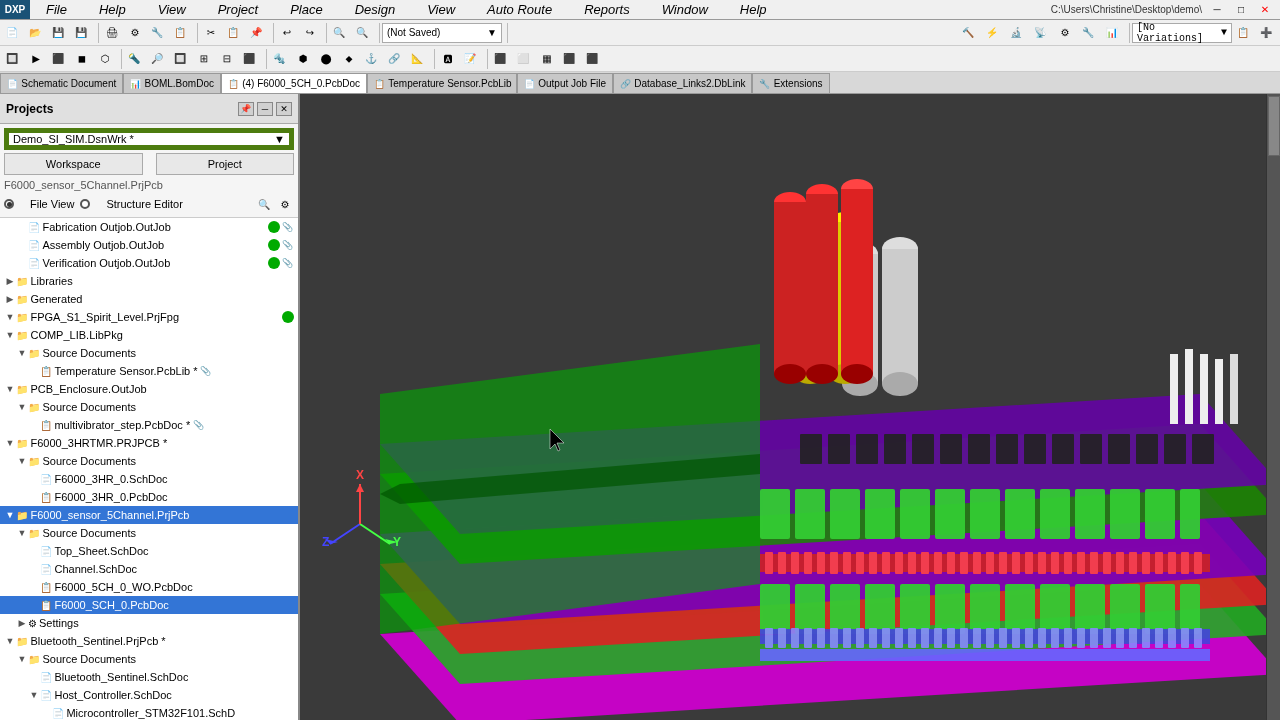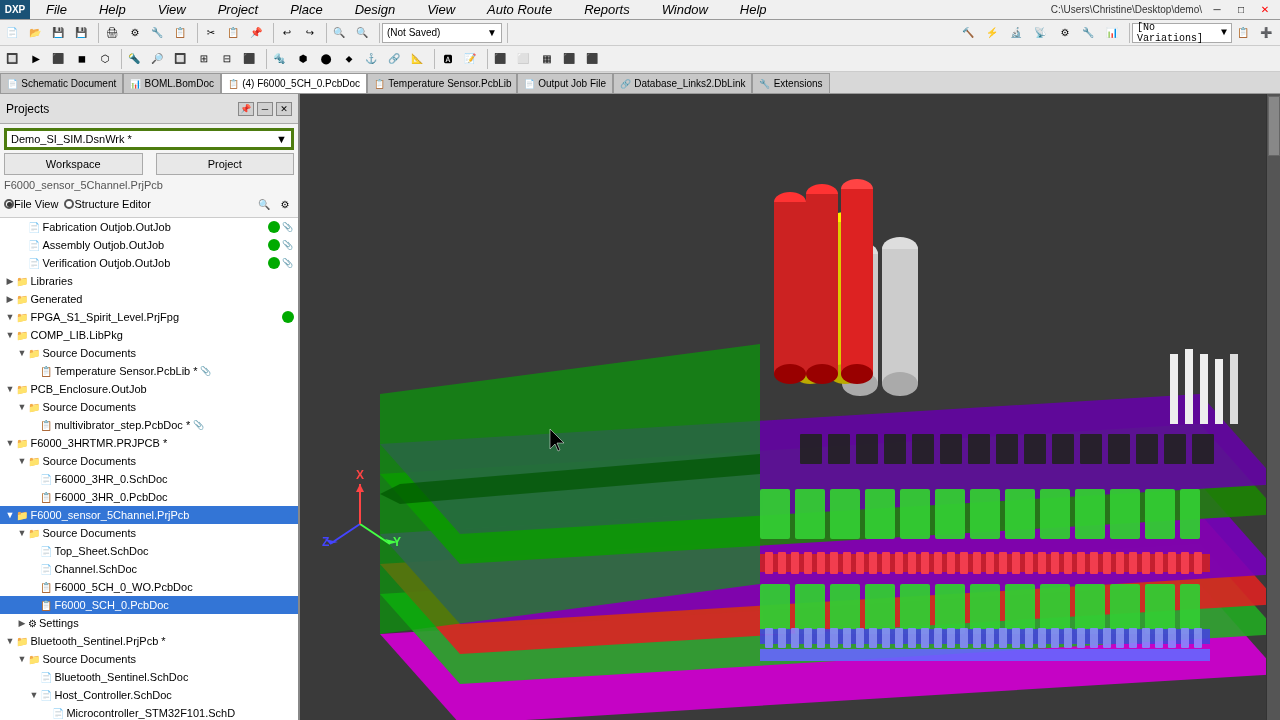--- a/index.html
+++ b/index.html
@@ -123,21 +123,21 @@
 
     #panel-header {
       height: 30px;
       background: #e0e0e0;
       border-bottom: 1px solid #aaa;
       display: flex;
       align-items: center;
       justify-content: space-between;
       padding: 0 6px;
     }
-    #panel-header-title { font-weight: normal; font-size: 12px; }
+    #panel-header-title { font-weight: bold; font-size: 12px; }
     #panel-header-controls { display: flex; gap: 3px; }
     .panel-ctrl-btn {
       width: 16px;
       height: 14px;
       background: #d0d0d0;
       border: 1px solid #888;
       display: flex;
       align-items: center;
       justify-content: center;
       font-size: 9px;
@@ -150,21 +150,21 @@
       display: flex;
       flex-direction: column;
       gap: 3px;
     }
     .project-select {
       width: 100%;
       height: 22px;
       display: flex;
       align-items: center;
       background: white;
-      border: 3px solid #4d7c0f;
+      border: 5px solid #4d7c0f;
       padding: 0 4px;
       cursor: pointer;
       font-size: 11px;
     }
     .project-btn-row { display: flex; gap: 13px; }
     .project-btn {
       flex: 1;
       height: 22px;
       background: #e8e8e8;
       border: 1px solid #aaa;
@@ -175,21 +175,21 @@
       font-size: 11px;
     }
     .view-row {
       display: flex;
       align-items: center;
       gap: 6px;
     }
     .radio-item {
       display: flex;
       align-items: center;
-      gap: 0;
+      gap: 16px;
       font-size: 11px;
       cursor: pointer;
     }
 
     #panel-tree {
       flex: 1;
       overflow-y: auto;
       overflow-x: hidden;
       background: white;
     }

